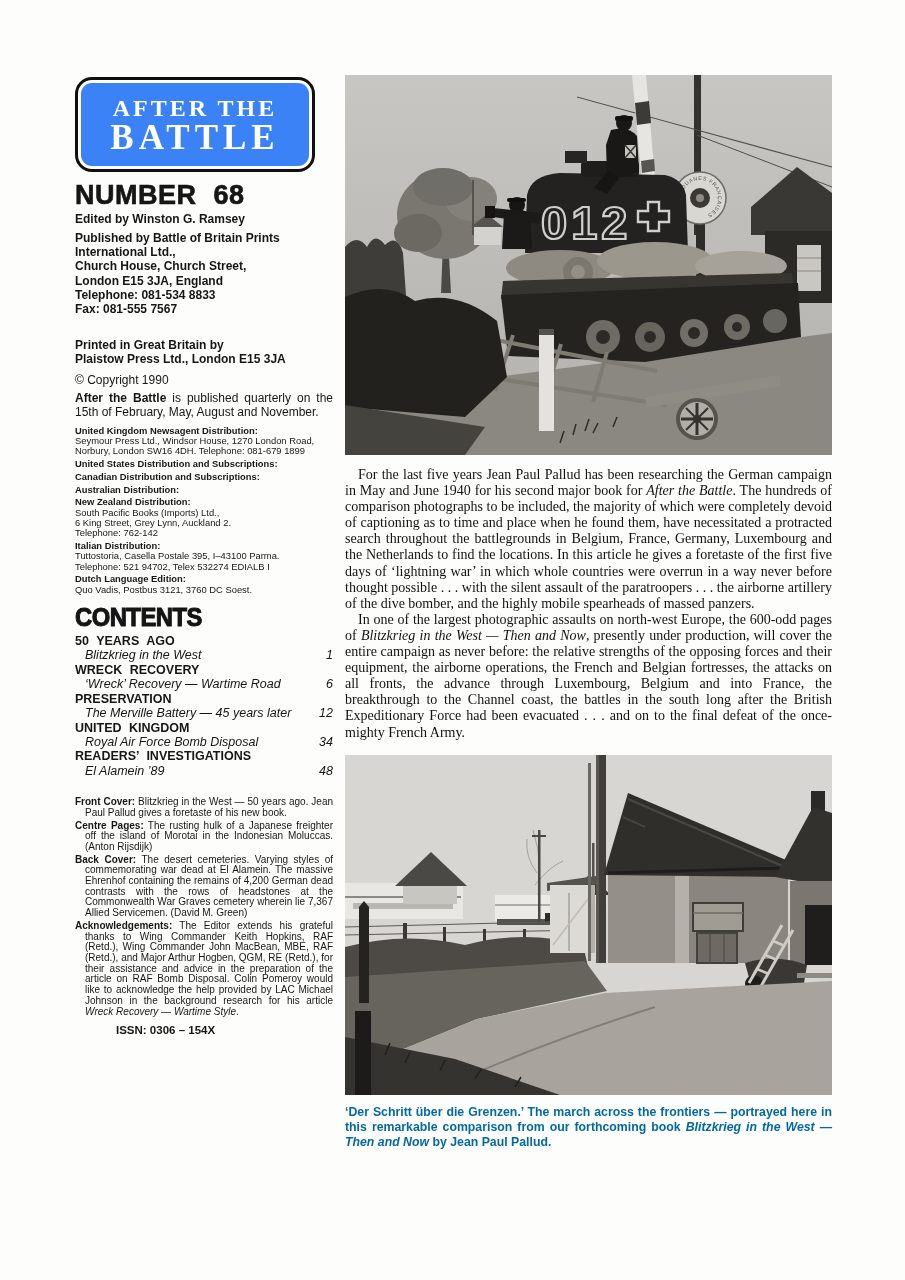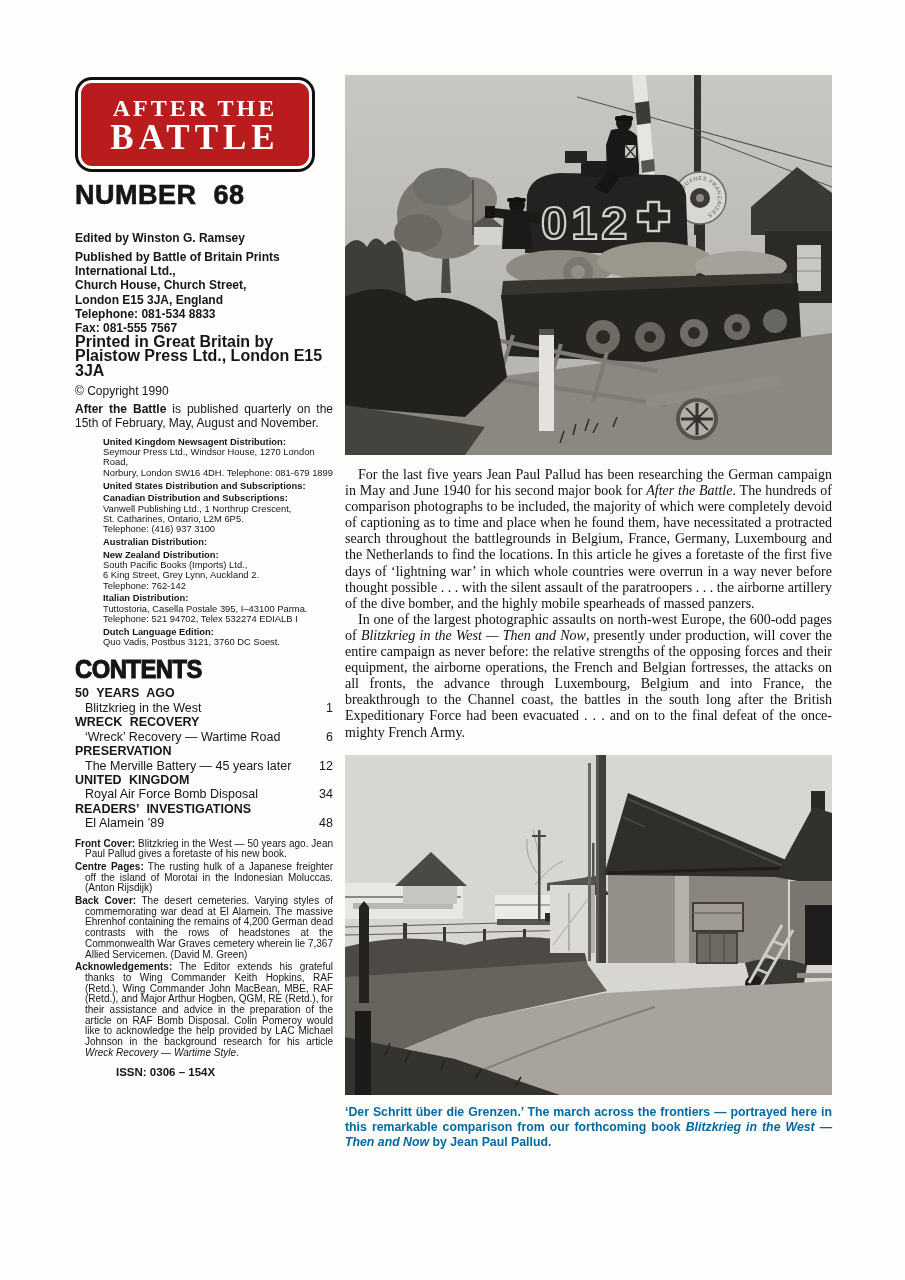--- a/index.html
+++ b/index.html
@@ -4,48 +4,48 @@
 <style>
   * { margin:0; padding:0; box-sizing:border-box; }
   html,body { background:#ffffff; }
   .page { position:relative; width:905px; height:1280px; background:#fdfdfb; overflow:hidden;
           font-family:"Liberation Sans", sans-serif; color:#161616; }
 
   
   .left-col { position:absolute; left:75px; top:77px; width:258px; }
 
   .logo { width:240px; height:95px; border:3px solid #101010; border-radius:17px; padding:3px; background:#fff; }
-  .logo-inner { background:#b91c1c; border-radius:11px; height:100%; display:flex; flex-direction:column;
+  .logo-inner { background:#3b82f6; border-radius:11px; height:100%; display:flex; flex-direction:column;
                 align-items:center; justify-content:center; color:#fff;
                 font-family:"Liberation Serif", serif; font-weight:700; }
   .logo-l1 { font-size:24px; line-height:26px; letter-spacing:3px; }
   .logo-l2 { font-size:35px; line-height:34px; letter-spacing:5px; }
 
   .issue { margin-top:9px; font-size:27px; line-height:28px; font-weight:700; letter-spacing:0.5px;
            word-spacing:9px; -webkit-text-stroke:0.6px #111; }
-  .edited { margin-top:22px; font-size:12px; line-height:14px; font-weight:700; }
+  .edited { margin-top:3px; font-size:12px; line-height:14px; font-weight:700; }
   .addr   { margin-top:5px; font-size:12px; line-height:14.2px; font-weight:700; white-space:pre-line; }
-  .printer{ margin-top:0; font-size:16px; line-height:14.2px; font-weight:700; white-space:pre-line; }
+  .printer{ margin-top:22px; font-size:12px; line-height:14.2px; font-weight:700; white-space:pre-line; }
   .copy   { margin-top:6px; font-size:12px; line-height:14px; }
   .quarterly { margin-top:4px; font-size:12px; line-height:14.5px; text-align:justify; }
   .quarterly b { font-weight:700; }
 
   .dist { margin-top:6px; }
-  .dist-block { margin-bottom:2.5px;margin-left:28px; }
+  .dist-block { margin-bottom:2.5px; }
   .dist-h { font-size:9.4px; line-height:10.3px; font-weight:700; }
   .dist-b { font-size:9.4px; line-height:10.3px; white-space:pre-line; }
 
   .contents-h { margin-top:9px; font-size:25px; line-height:26px; font-weight:700; letter-spacing:-0.5px;
                 -webkit-text-stroke:1px #111; transform:scaleX(0.95); transform-origin:left; }
   .toc { margin-top:4px; }
   .toc-sec { font-size:12.5px; line-height:14.4px; font-weight:700; word-spacing:4px; }
-  .toc-row { display:flex; justify-content:space-between; font-size:12.5px; line-height:14.4px; padding-left:10px; }
+  .toc-row { display:flex; justify-content:space-between; font-size:12.5px; line-height:14.4px; padding-left:10px;font-style:italic; }
   .toc-page { padding-left:6px; }
 
-  .notes { margin-top:8px; }
+  .notes { margin-top:19px; }
   .note { font-size:10px; line-height:10.7px; text-align:justify; padding-left:10px; text-indent:-10px; margin-bottom:2px; }
   .note b { font-weight:700; }
   .note i { font-style:italic; }
   .issn { margin-top:7px; font-size:11.5px; font-weight:700;padding-left:41px; }
 
   
   .right-col { position:absolute; left:345px; top:75px; width:487px; }
   figure { margin:0; line-height:0; }
   .intro { margin-top:12px; font-family:"Liberation Serif", serif; font-size:14px; line-height:16.1px;
            text-align:justify; color:#111; }
@@ -86,23 +86,20 @@
       <div class="dist-block">
         <div class="dist-h">United Kingdom Newsagent Distribution:</div>
         <div class="dist-b">Seymour Press Ltd., Windsor House, 1270 London Road,
 Norbury, London SW16 4DH. Telephone: 081-679 1899</div>
       </div>
       <div class="dist-block">
         <div class="dist-h">United States Distribution and Subscriptions:</div>
       </div>
       <div class="dist-block">
         <div class="dist-h">Canadian Distribution and Subscriptions:</div>
-        <div class="dist-b">Vanwell Publishing Ltd., 1 Northrup Crescent,
-St. Catharines, Ontario, L2M 6P5.
-Telephone: (416) 937 3100</div>
       </div>
       <div class="dist-block">
         <div class="dist-h">Australian Distribution:</div>
       </div>
       <div class="dist-block">
         <div class="dist-h">New Zealand Distribution:</div>
         <div class="dist-b">South Pacific Books (Imports) Ltd.,
 6 King Street, Grey Lynn, Auckland 2.
 Telephone: 762-142</div>
       </div>

